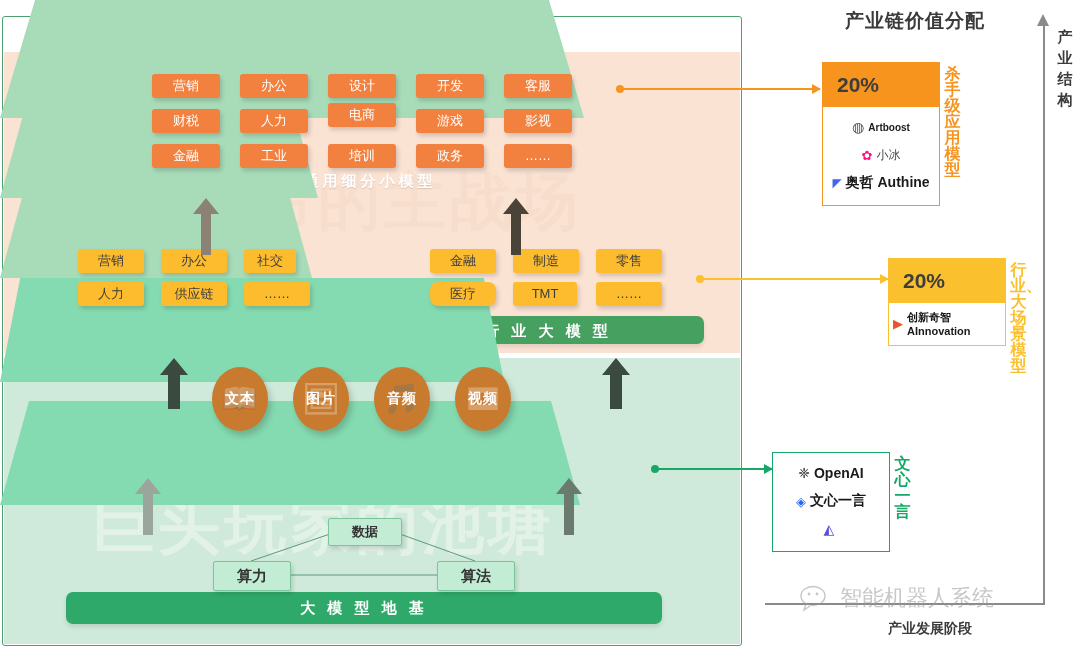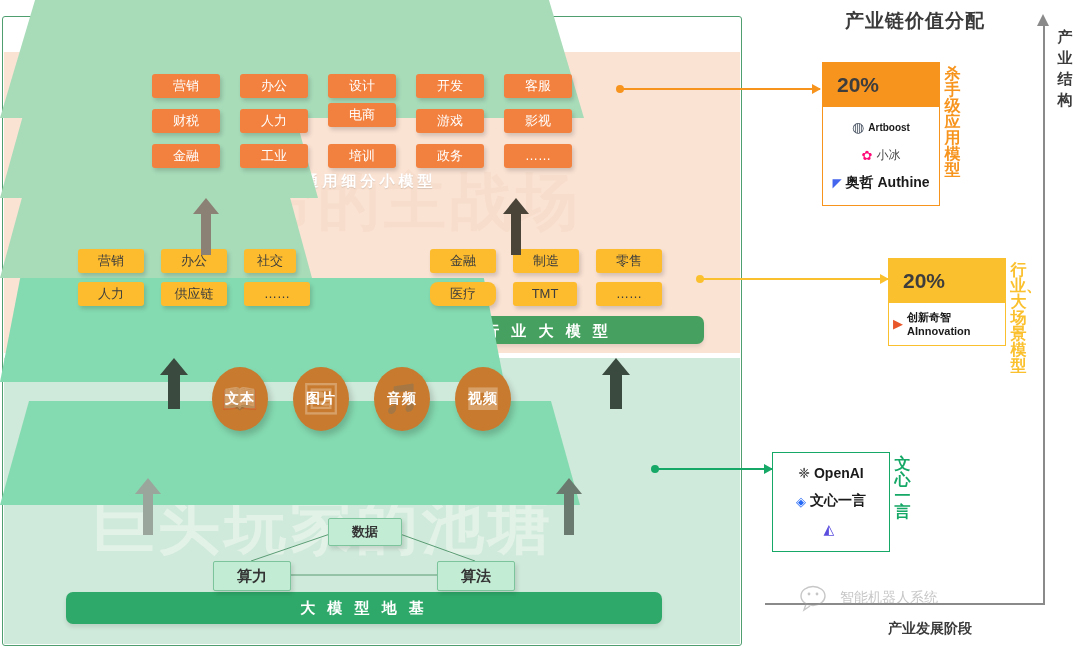--- a/index.html
+++ b/index.html
@@ -110,21 +110,21 @@
      border-bottom:12px solid #8a8a8a;}
   #vaxis-label{position:absolute;left:1056px;top:26px;width:18px;font-size:15px;
      font-weight:bold;color:#3b3b3b;line-height:21px;text-align:center;}
   #haxis{position:absolute;left:765px;top:603px;width:280px;height:1.6px;background:#8a8a8a;}
   #haxis-label{position:absolute;left:830px;top:620px;width:200px;text-align:center;
      font-size:14px;font-weight:bold;color:#3b3b3b;}
 
   
   #wechat{position:absolute;left:800px;top:578px;width:280px;height:40px;
      display:flex;align-items:center;gap:6px;opacity:.55;pointer-events:none;}
-  #wechat .wtxt{font-size:14px;color:#9a9a9a;font-weight:normal;}
+  #wechat .wtxt{font-size:22px;color:#9a9a9a;font-weight:normal;}
 
   .brand{font-weight:bold;color:#1a1a1a;}
 </style>
 </head>
 <body>
 
 <div id="band-peach" class="band"></div>
 <div id="band-mint" class="band"></div>
 
 <div class="wm" id="wm-top">场景革命的主战场</div>

